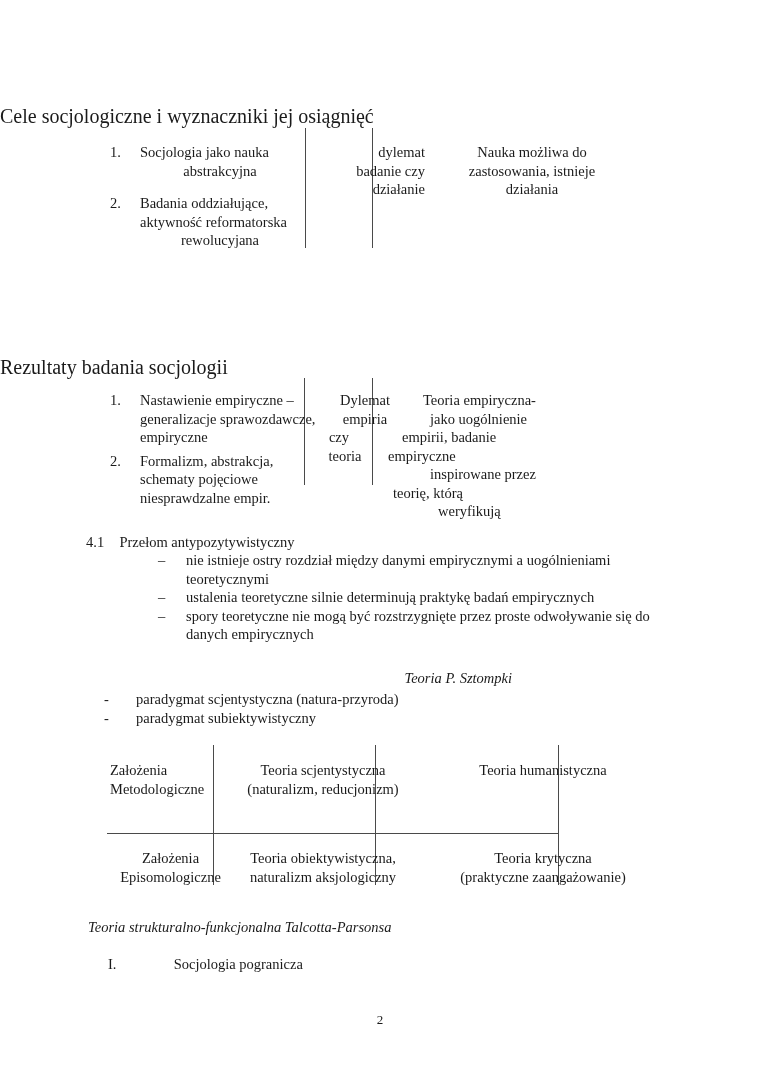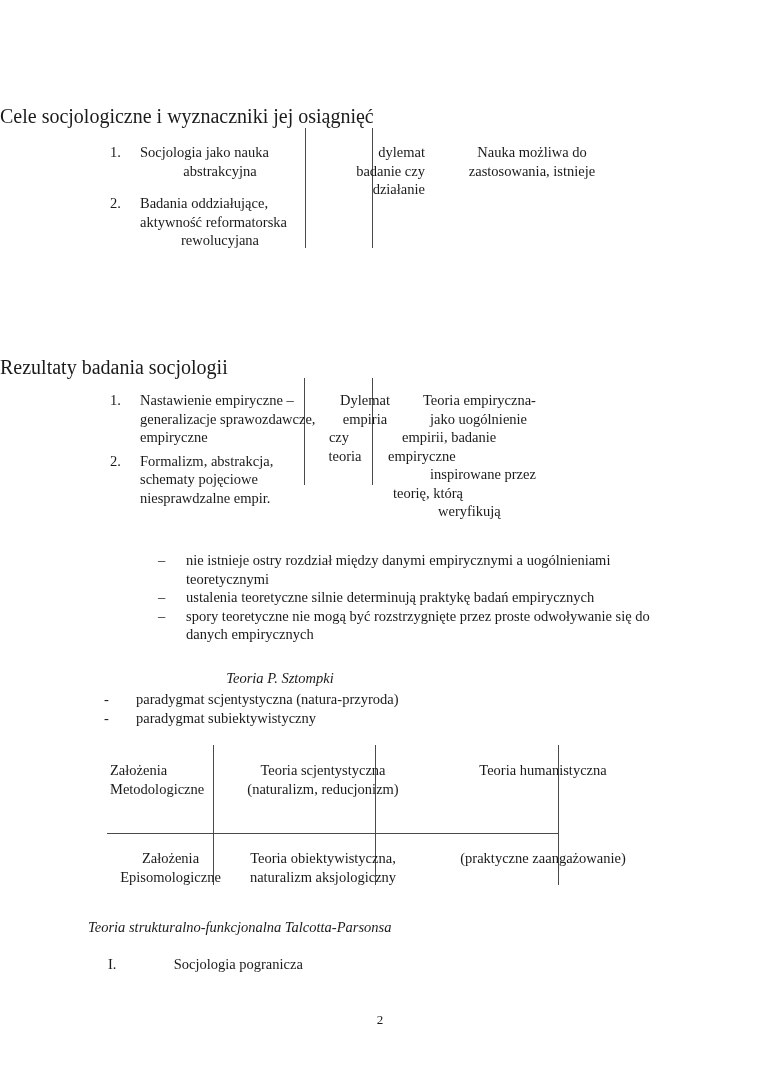--- a/index.html
+++ b/index.html
@@ -129,20 +129,21 @@
 
   <div class="abs body-text rgt" style="left:250px; top:143px; width:175px;">
     <span class="blk nowrap">dylemat</span>
     <span class="blk nowrap">badanie czy</span>
     <span class="blk nowrap">działanie</span>
   </div>
 
   <div class="abs body-text ctr" style="left:432px; top:143px; width:200px;">
     <span class="blk nowrap">Nauka możliwa do</span>
     <span class="blk nowrap">zastosowania, istnieje</span>
+    <span class="blk nowrap">działania</span>
   </div>
 
   <div class="abs title-center" style="left:0; top:355px; width:760px;">Rezultaty badania socjologii</div>
 
   <div class="abs vrule" style="left:304px; top:378px; height:107px;"></div>
   <div class="abs vrule" style="left:372px; top:378px; height:107px;"></div>
 
   <ul class="num-list abs" style="left:110px; top:391px; width:195px;">
     <li style="margin-bottom:5px;">
       <span class="marker">1.</span>
@@ -168,37 +169,42 @@
   <div class="abs body-text" style="left:380px; top:391px; width:215px;">
     <span class="blk nowrap" style="padding-left:43px;">Teoria empiryczna-</span>
     <span class="blk nowrap" style="padding-left:50px;">jako uogólnienie</span>
     <span class="blk nowrap" style="padding-left:22px;">empirii, badanie</span>
     <span class="blk nowrap" style="padding-left:8px;">empiryczne</span>
     <span class="blk nowrap" style="padding-left:50px;">inspirowane przez</span>
     <span class="blk nowrap" style="padding-left:13px;">teorię, którą</span>
     <span class="blk nowrap" style="padding-left:58px;">weryfikują</span>
   </div>
 
+  <div class="abs body-text" style="left:86px; top:533px; width:620px;">
+    <span>4.1</span>
+    <span style="display:inline-block; width:8px;"></span>
+    <span>Przełom antypozytywistyczny</span>
+  </div>
 
   <ul class="dash-list abs" style="left:158px; top:551px; width:520px;">
     <li>
       <span class="dash">–</span>
       <span>nie istnieje ostry rozdział między danymi empirycznymi a uogólnieniami teoretycznymi</span>
     </li>
     <li>
       <span class="dash">–</span>
       <span>ustalenia teoretyczne silnie determinują praktykę badań empirycznych</span>
     </li>
     <li>
       <span class="dash">–</span>
       <span>spory teoretyczne nie mogą być rozstrzygnięte przez proste odwoływanie się do danych empirycznych</span>
     </li>
   </ul>
 
-  <div class="abs small-italic" style="left:0; top:670px; width:512px; text-align:center;margin-left:24px;">Teoria P. Sztompki</div>
+  <div class="abs small-italic" style="left:0; top:670px; width:512px; text-align:right;">Teoria P. Sztompki</div>
 
   <ul class="dash-list abs" style="left:104px; top:690px; width:560px;">
     <li style="padding-left:32px;">
       <span class="dash">-</span>
       <span>paradygmat scjentystyczna (natura-przyroda)</span>
     </li>
     <li style="padding-left:32px;">
       <span class="dash">-</span>
       <span>paradygmat subiektywistyczny</span>
     </li>
@@ -225,20 +231,21 @@
 
     <div class="abs body-text ctr" style="left:108px; top:849px; width:125px;">
       <span class="blk nowrap">Założenia</span>
       <span class="blk nowrap">Episomologiczne</span>
     </div>
     <div class="abs body-text ctr" style="left:228px; top:849px; width:190px;">
       <span class="blk nowrap">Teoria obiektywistyczna,</span>
       <span class="blk nowrap">naturalizm aksjologiczny</span>
     </div>
     <div class="abs body-text ctr" style="left:424px; top:849px; width:238px;">
+      <span class="blk nowrap">Teoria krytyczna</span>
       <span class="blk nowrap">(praktyczne zaangażowanie)</span>
     </div>
   </div>
 
   <div class="abs small-italic" style="left:88px; top:919px; width:620px;">Teoria strukturalno-funkcjonalna Talcotta-Parsonsa</div>
 
   <div class="abs roman-row" style="left:108px; top:956px; width:600px;">
     <span class="rnum">I.</span>
     <span>Socjologia pogranicza</span>
   </div>

